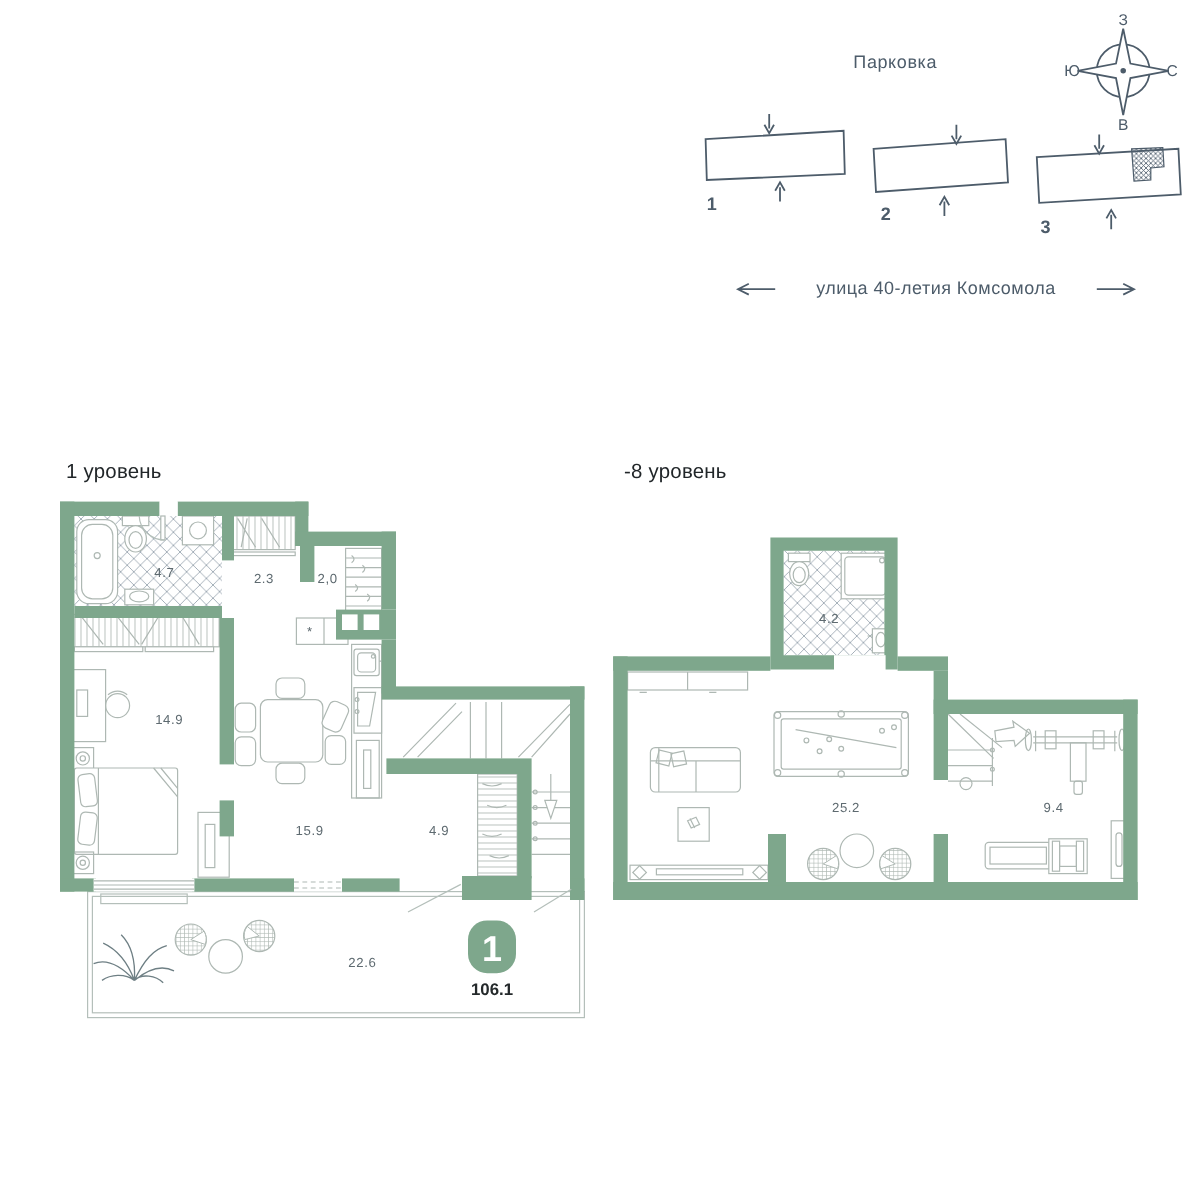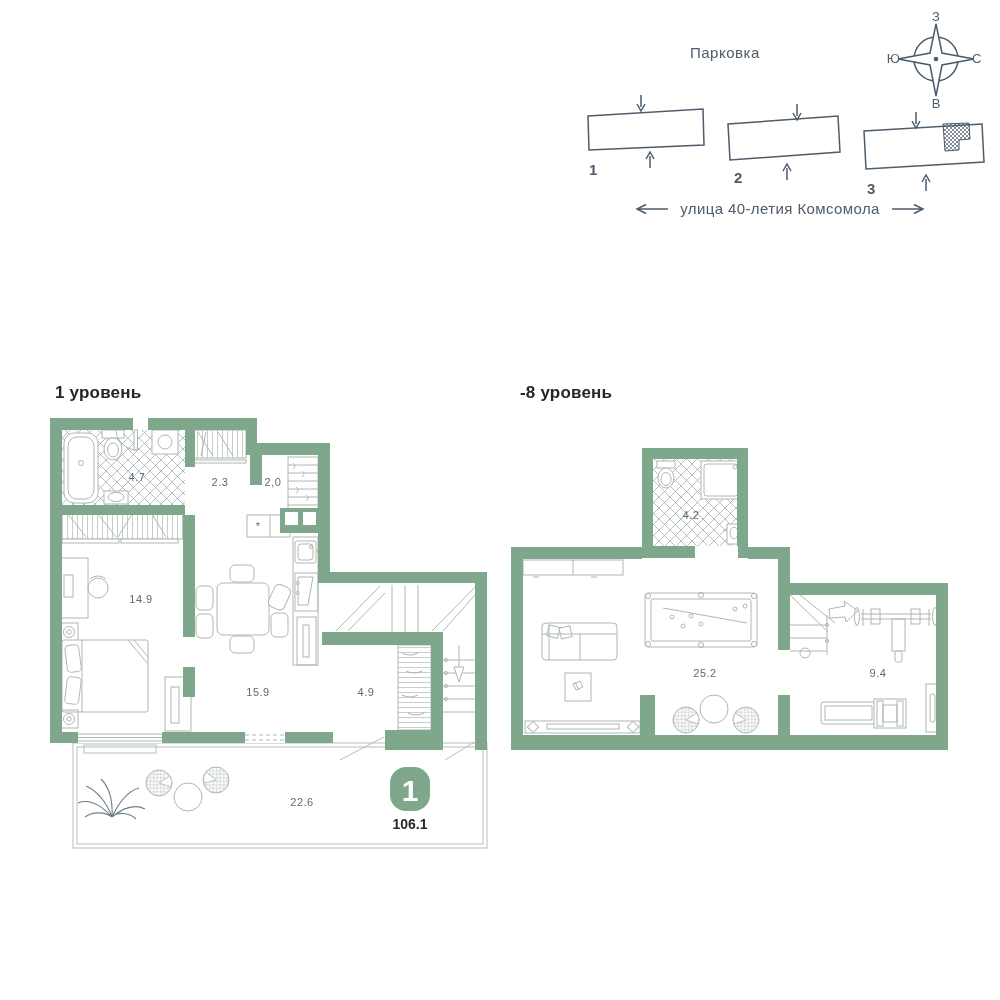--- a/index.html
+++ b/index.html
@@ -10,24 +10,24 @@
     --door:#b4bfba;           
     --label:#5e6a70;          
     --dark:#212629;           
   }
   *{margin:0;padding:0;box-sizing:border-box}
   html,body{width:1000px;height:1000px;background:#fff;
     font-family:"Liberation Sans",sans-serif;}
   .abs{position:absolute}
   #canvas{position:relative;width:1000px;height:1000px;background:#fff;overflow:hidden}
   .site-text{color:var(--ink);letter-spacing:.5px}
-  .parking-title{left:690px;top:44px;width:112px;text-align:left;font-size:15px}
-  .street-row{left:612px;top:200px;width:336px;display:flex;align-items:center;justify-content:center;gap:10px}
+  .parking-title{left:690px;top:44px;width:112px;text-align:center;font-size:15px}
+  .street-row{left:612px;top:232px;width:336px;display:flex;align-items:center;justify-content:space-between;gap:10px}
   .street-label{font-size:15px;color:var(--ink);letter-spacing:.4px;white-space:nowrap}
-  .level-title{font-size:17px;font-weight:700;color:var(--dark);letter-spacing:.2px}
+  .level-title{font-size:17px;font-weight:400;color:var(--dark);letter-spacing:.2px}
   .lvl1-title{left:55px;top:383px}
   .lvl-1-title{left:520px;top:383px}
   svg{display:block;overflow:visible}
   svg text{font-family:"Liberation Sans",sans-serif}
   .w{fill:var(--wall)}
   .f{fill:none;stroke:var(--line);stroke-width:1}
   .fw{fill:#fff;stroke:var(--line);stroke-width:1}
   .dsw{fill:none;stroke:var(--door);stroke-width:1}
   .area-label{font-size:11px;fill:var(--label);letter-spacing:.5px;text-anchor:middle}
   .site-stroke{fill:none;stroke:var(--ink);stroke-width:1.5}

